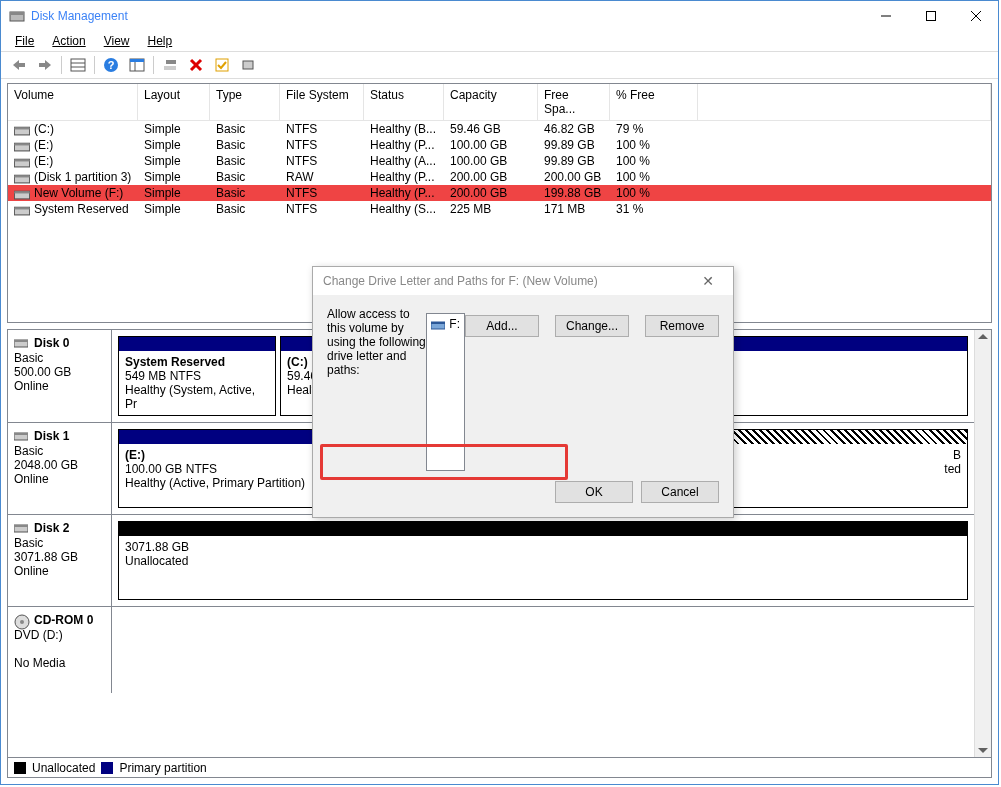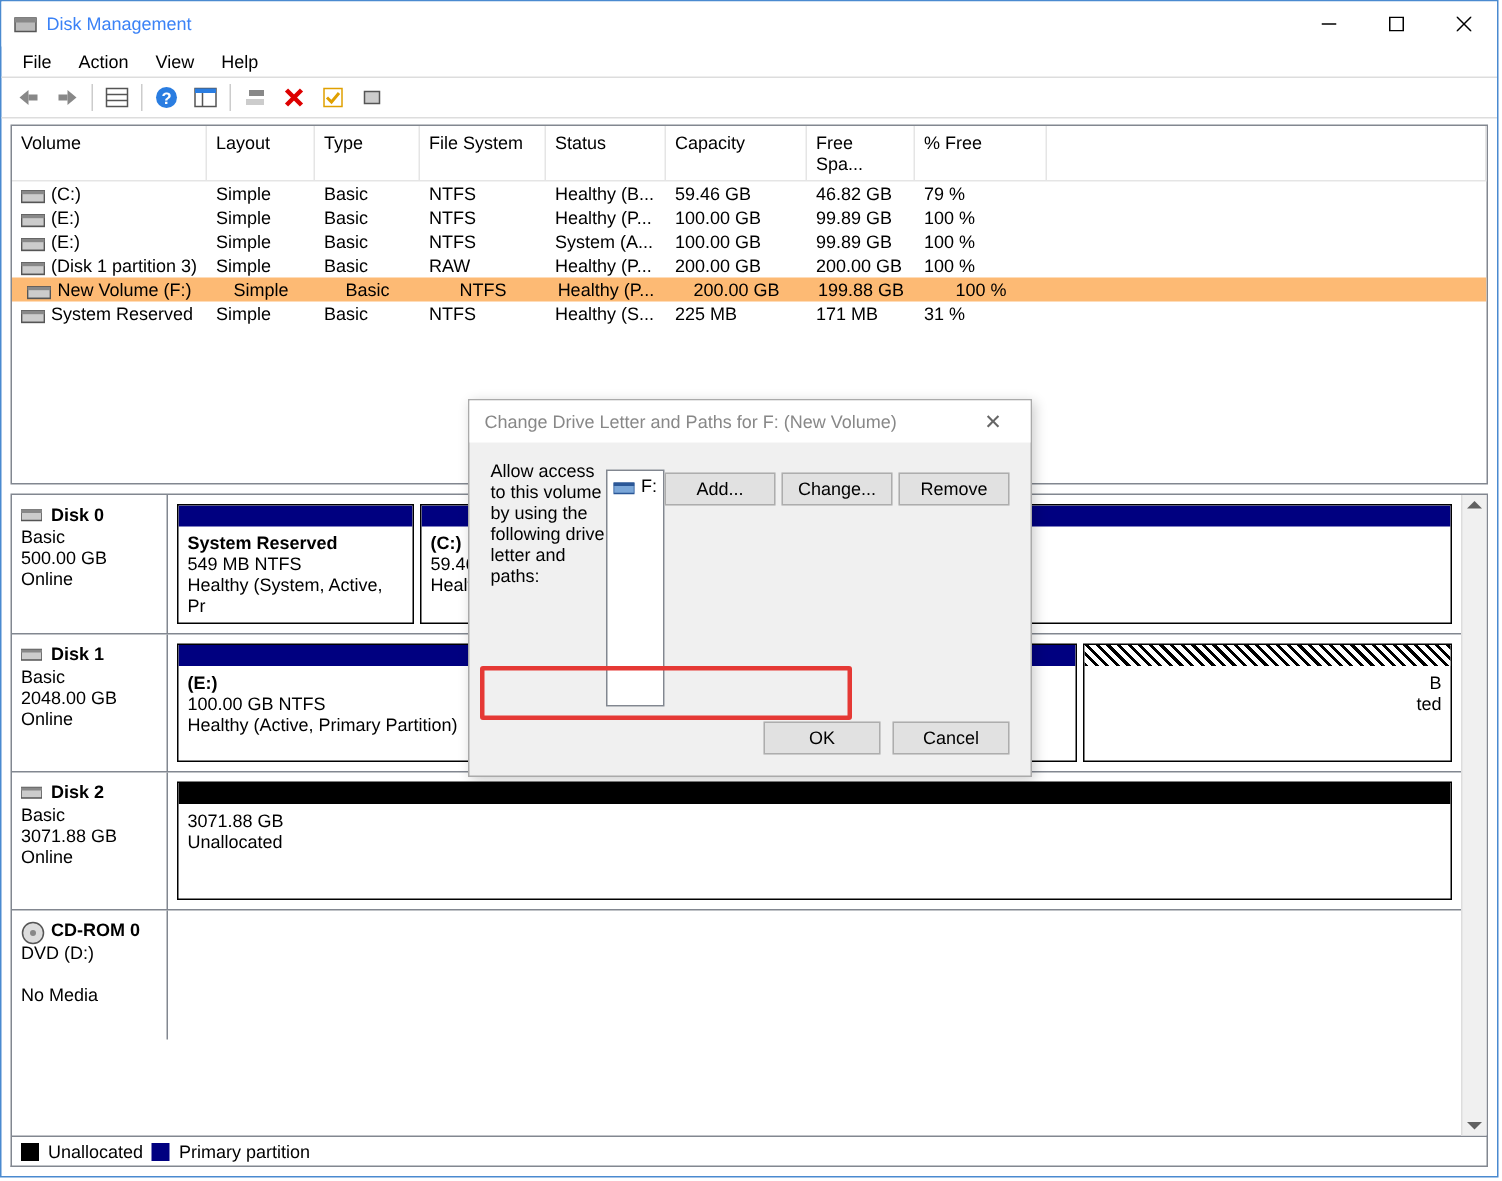--- a/index.html
+++ b/index.html
@@ -5,32 +5,32 @@
 * { box-sizing: border-box; margin: 0; padding: 0; }
 body { font-family: "Segoe UI", Tahoma, sans-serif; font-size: 12px; background: #fff; color: #000; width: 1001px; height: 787px; overflow: hidden; position: relative; }
 .window { border: 1px solid #4a8ad0; width: 999px; height: 785px; display: flex; flex-direction: column; }
 .titlebar { height: 30px; display: flex; align-items: center; padding: 0 0 0 8px; background: #fff; }
 .titlebar .title { flex: 1; font-size: 12px; color: #3b82f6; }
 .titlebar .app-icon { width: 16px; height: 16px; margin-right: 6px; display: inline-flex; }
 .win-buttons { display: flex; }
 .win-btn { width: 45px; height: 30px; display: flex; align-items: center; justify-content: center; color: #555; }
 .win-btn svg { width: 10px; height: 10px; }
 .menubar { height: 20px; display: flex; align-items: center; padding: 0 6px; gap: 2px; }
-.menubar span { padding: 2px 8px; }
+.menubar span { padding: 2px 8px; text-decoration: underline; }
 .toolbar { height: 28px; border-top: 1px solid #ddd; border-bottom: 1px solid #ddd; display: flex; align-items: center; padding: 0 6px; gap: 2px; }
 .tb-btn { width: 24px; height: 22px; display: flex; align-items: center; justify-content: center; }
 .tb-sep { width: 1px; height: 18px; background: #ccc; margin: 0 2px; }
 .content { flex: 1; display: flex; flex-direction: column; padding: 4px 6px 6px 6px; }
 .vol-list { border: 1px solid #828790; height: 240px; overflow: hidden; }
 .vol-header { display: flex; background: #fff; border-bottom: 1px solid #e5e5e5; }
 .vol-header div { padding: 4px 6px; border-right: 1px solid #e5e5e5; font-size: 12px; text-align: left; }
 .vol-row { display: flex; }
 .vol-row div { padding: 1px 6px; font-size: 12px; white-space: nowrap; overflow: hidden; }
 .vol-row .ic { width: 16px; height: 12px; display: inline-block; vertical-align: middle; margin-right: 4px; }
-.vol-row.selected { background: #fdba74; text-align: center; }
+.vol-row.selected { background: #ef4444; }
 .c0{width:130px}.c1{width:72px}.c2{width:70px}.c3{width:84px}.c4{width:80px}.c5{width:94px}.c6{width:72px}.c7{width:88px}.c8{flex:1}
 .disk-area { flex: 1; border: 1px solid #828790; margin-top: 6px; display: flex; position: relative; }
 .disk-scroll { flex: 1; overflow: hidden; }
 .scrollbar { width: 17px; background: #f0f0f0; border-left: 1px solid #ddd; position: relative; }
 .scrollbar::before, .scrollbar::after { content:""; position:absolute; left:3px; width:0; height:0; border-left:5px solid transparent; border-right:5px solid transparent; }
 .scrollbar::before { top:4px; border-bottom:5px solid #606060; }
 .scrollbar::after { bottom:4px; border-top:5px solid #606060; }
 .disk-row { display: flex; border-bottom: 1px solid #828790; min-height: 92px; }
 .disk-info { width: 104px; border-right: 1px solid #828790; padding: 6px 4px 4px 6px; font-size: 12px; }
 .disk-info .dname { font-weight: bold; }
@@ -38,28 +38,28 @@
 .disk-parts { flex: 1; display: flex; padding: 6px; gap: 4px; }
 .part { border: 1px solid #000; flex-direction: column; display: flex; font-size: 12px; overflow: hidden; }
 .part .bar { height: 14px; }
 .part .body { padding: 4px 6px; flex: 1; }
 .part .plabel { font-weight: bold; }
 .bar-blue { background: #000080; }
 .bar-black { background: #000; }
 .bar-hatch { background: repeating-linear-gradient(45deg,#000,#000 2px,#fff 2px,#fff 5px); }
 .legend { border: 1px solid #828790; border-top:none; height: 20px; display: flex; align-items: center; padding: 0 6px; gap: 6px; font-size: 12px; }
 .legend .sw { width: 12px; height: 12px; display: inline-block; }
-.dialog { position: absolute; top: 266px; left: 312px; width: 376px; height: 252px; background: #f0f0f0; border: 1px solid #aaa; box-shadow: 2px 2px 8px rgba(0,0,0,0.2); display: flex; flex-direction: column; }
+.dialog { position: absolute; top: 266px; left: 312px; width: 422px; height: 252px; background: #f0f0f0; border: 1px solid #aaa; box-shadow: 2px 2px 8px rgba(0,0,0,0.2); display: flex; flex-direction: column; }
 .dlg-title { height: 28px; display: flex; align-items: center; padding: 0 10px; background: #fff; }
 .dlg-title .t { flex: 1; color: #888; font-size: 12px; }
 .dlg-close { width: 30px; text-align: center; color: #666; font-size: 14px; }
 .dlg-body { flex: 1; padding: 12px 14px 10px 14px; display: flex; flex-direction: row; }
 .dlg-list { background: #fff; border: 1px solid #828790; flex: 1; margin-top: 6px; padding: 2px; }
 .dlg-list .item { display: flex; align-items: center; gap: 4px; padding: 1px 2px; }
-.dlg-btns { display: flex; gap: 4px; margin-top: 8px; }
+.dlg-btns { display: flex; gap: 16px; margin-top: 8px; }
 .dlg-btn { width: 74px; height: 22px; background: #e1e1e1; border: 1px solid #adadad; font-size: 12px; font-family: inherit; }
 .dlg-footer { display: flex; justify-content: flex-end; gap: 8px; padding: 0 14px 14px 0; }
 .dlg-footer .dlg-btn { width: 78px; }
 .highlight-box { position: absolute; border: 3px solid #e53935; border-radius: 2px; top: 444px; left: 320px; width: 248px; height: 36px; pointer-events: none; }
 .drive-icon { width:14px; height:11px; }
 </style>
 </head>
 <body>
 
 <div class="window">
@@ -202,21 +202,21 @@
             <div class="c8"></div>
           </div>
           <div class="vol-row">
             <div class="c0"><svg class="drive-icon ic" viewBox="0 0 14 11">
                 <rect x="0" y="3" width="14" height="7" fill="#ccc" stroke="#555"></rect>
                 <rect x="0" y="3" width="14" height="2" fill="#888"></rect>
               </svg>(E:)</div>
             <div class="c1">Simple</div>
             <div class="c2">Basic</div>
             <div class="c3">NTFS</div>
-            <div class="c4">System (A...</div>
+            <div class="c4">Healthy (A...</div>
             <div class="c5">100.00 GB</div>
             <div class="c6">99.89 GB</div>
             <div class="c7">100 %</div>
             <div class="c8"></div>
           </div>
           <div class="vol-row">
             <div class="c0"><svg class="drive-icon ic" viewBox="0 0 14 11">
                 <rect x="0" y="3" width="14" height="7" fill="#ccc" stroke="#555"></rect>
                 <rect x="0" y="3" width="14" height="2" fill="#888"></rect>
               </svg>(Disk 1 partition 3)</div>

